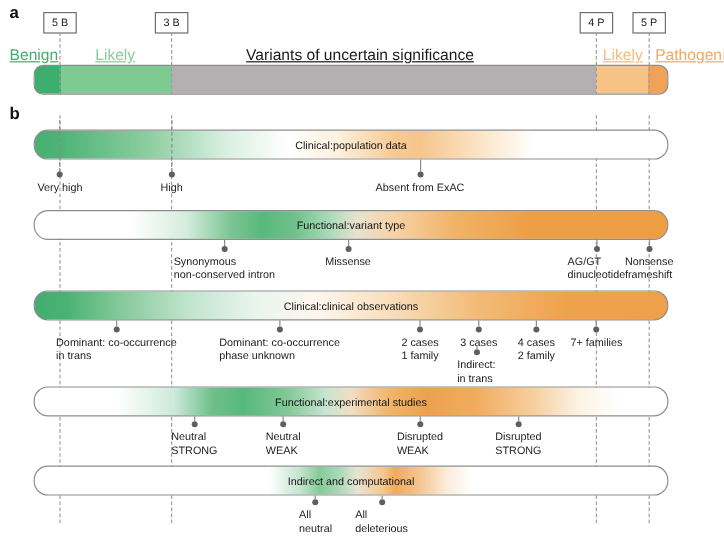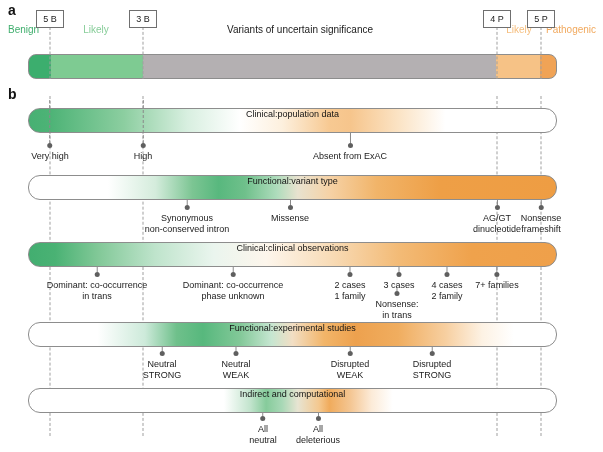--- a/index.html
+++ b/index.html
@@ -7,26 +7,26 @@
        font-family:"Liberation Sans", sans-serif;color:#1a1a1a;}
   .panel-label{position:absolute;font-weight:bold;font-size:14px;color:#111;z-index:4;}
   
   .thline{position:absolute;width:0;border-left:1px dashed #9f9f9f;z-index:0;transform:translateX(-50%);}
   .thline.over{z-index:2;}
   
   .tbox{position:absolute;top:10px;width:26px;height:16px;background:#fff;border:1px solid #6f6f6f;
         display:flex;align-items:center;justify-content:center;font-size:9px;color:#222;
         z-index:3;transform:translateX(-50%);}
   
-  .zlabel{position:absolute;top:24px;font-size:10px;z-index:1;white-space:nowrap;}
+  .zlabel{position:absolute;top:38px;font-size:13px;z-index:1;white-space:nowrap;text-decoration:underline;}
   .center{transform:translateX(-50%);text-align:center;}
   
   .bar{position:absolute;left:28px;width:529px;height:25px;box-sizing:border-box;
        border:1px solid #8d8d8d;border-radius:12px;z-index:1;
-       display:flex;align-items:flex-start;justify-content:center;}
+       display:flex;align-items:center;justify-content:center;}
   .bar.sq{border-radius:8px;}
   .bar-title{font-size:9px;color:#141414;white-space:nowrap;}
   .bar-a{background:linear-gradient(90deg,#3cae6e 0%,#3cae6e 4.2%,#7ecb92 4.2%,#7ecb92 21.7%,
          #b4b0b2 21.7%,#b4b0b2 88.7%,#f6c286 88.7%,#f6c286 97%,#f0a356 97%,#f0a356 100%);}
   .bar-1{background:linear-gradient(90deg,#47b073 0%,#4db376 4%,#8ccea0 18%,#d8efe0 30%,#ffffff 40%,
          #fdf0de 48%,#f7c992 57%,#f6c58c 61%,#fbe3c4 70%,#ffffff 79%,#ffffff 100%);}
   .bar-2{background:linear-gradient(90deg,#ffffff 0%,#ffffff 15%,#d4ecdc 24%,#7cc593 31%,#58b87e 36%,
          #6fc08b 41%,#aedcbc 47%,#e8e2cf 51%,#f6d2a6 57%,#f1b469 66%,#ee9f46 78%,#ee9d43 100%);}
   .bar-3{background:linear-gradient(90deg,#42ae70 0%,#4ab274 5%,#81c897 13%,#bfe4cc 24%,#eaf5ee 35%,
          #fdf6ec 45%,#f8dcb8 57%,#f3bb77 70%,#efa24c 84%,#efa04a 100%);}
@@ -34,21 +34,21 @@
          #82c898 40%,#c6e6d1 46%,#f2dec4 50%,#f2b569 56%,#eda14e 62%,#f0ad5f 70%,#f7cfa0 79%,
          #fdf2e4 86%,#ffffff 92%,#ffffff 100%);}
   .bar-5{background:linear-gradient(90deg,#ffffff 0%,#ffffff 37%,#c2e4cd 42%,#86cb9b 45%,#a8d8b6 48%,
          #e7e4d2 51%,#f4c88f 55%,#f0ab5c 57%,#f4c693 61%,#fcebd8 65%,#ffffff 69%,#ffffff 100%);}
   
   .marker{position:absolute;display:flex;flex-direction:column;align-items:center;
           transform:translateX(-50%);z-index:2;}
   .mline{width:0;border-left:1px solid #8a8a8a;}
   .mline.dashed{border-left:1px dashed #8a8a8a;}
   .mdot{width:5px;height:5px;border-radius:50%;background:#5f5f5f;flex:none;}
-  .mlabel{margin-top:3px;font-size:9px;line-height:11px;color:#1c1c1c;text-align:center;white-space:nowrap;}
+  .mlabel{margin-top:3px;font-size:9px;line-height:11px;color:#1c1c1c;text-align:left;white-space:nowrap;}
   .mlabel span{display:block;}
   .it .l2{}
   .c-benign{color:#3fae6d;}
   .c-likelyL{color:#87cd99;}
   .c-vus{color:#1a1a1a;}
   .c-likelyR{color:#f5bd7c;}
   .c-path{color:#f1a95e;}
 </style>
 </head>
 <body>
@@ -188,21 +188,21 @@
     <div class="mline" style="height:5px"></div>
     <div class="mdot"></div>
     <div class="mlabel">
         <span>7+ families</span>
       </div>
   </div>
   <div class="marker it" style="left:397px;top:288px">
     <div class="mline" style="height:3px"></div>
     <div class="mdot"></div>
     <div class="mlabel">
-      <span>Nonsense:</span>
+      <span>Indirect:</span>
         <span class="l2">in trans</span>
     </div>
   </div>
 
   <div class="bar bar-4" style="top:322px">
     <span class="bar-title">Functional:experimental studies</span>
   </div>
   <div class="marker" style="left:162px;top:347px">
     <div class="mline" style="height:4px"></div>
     <div class="mdot"></div>

